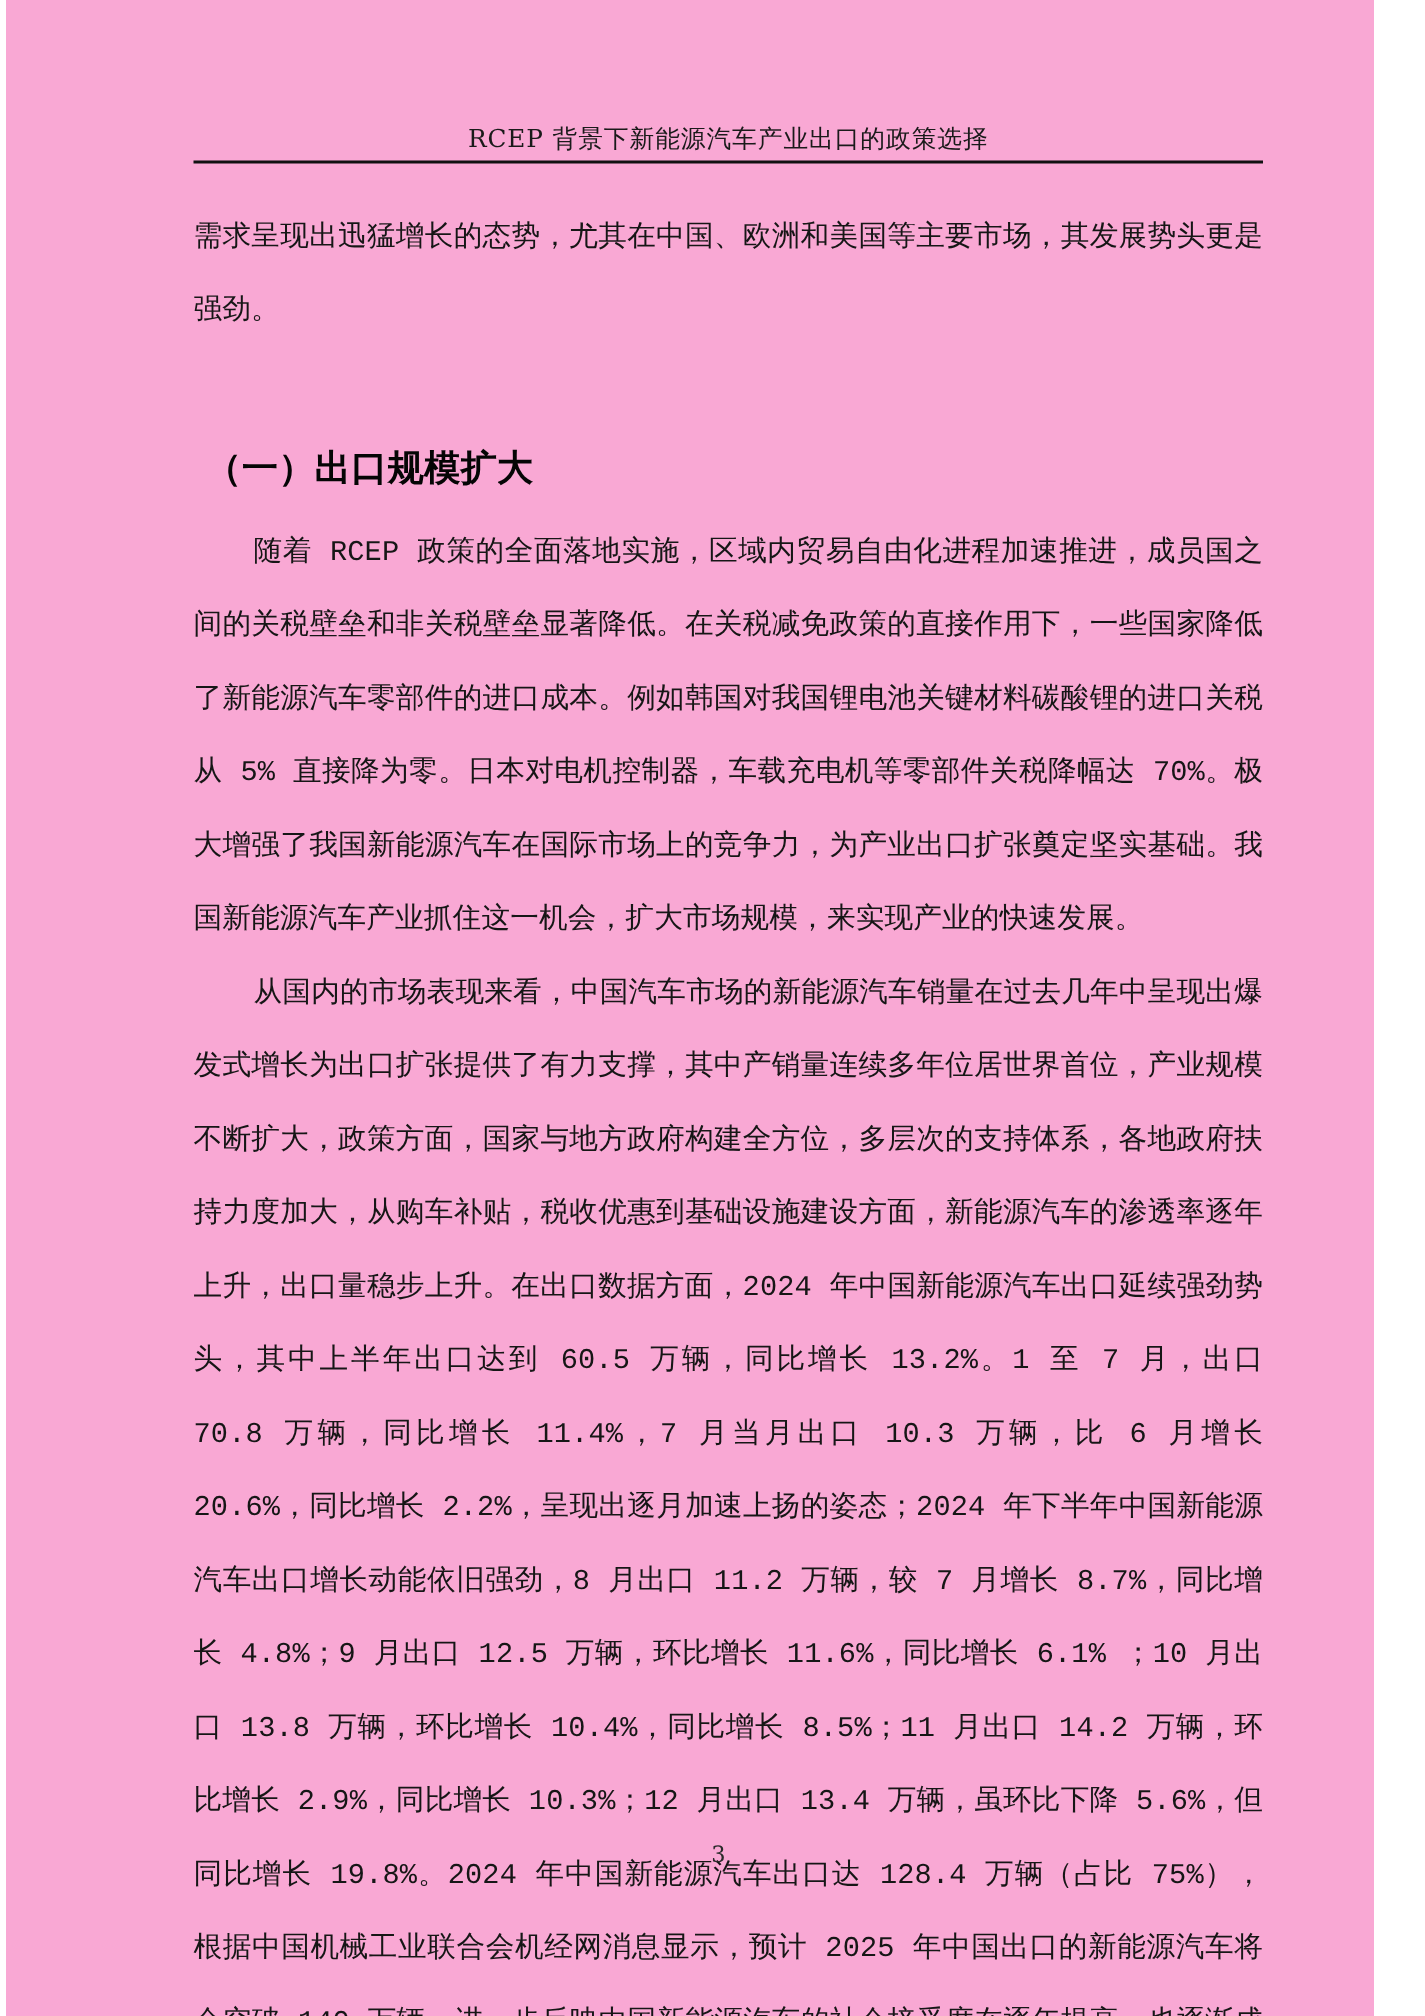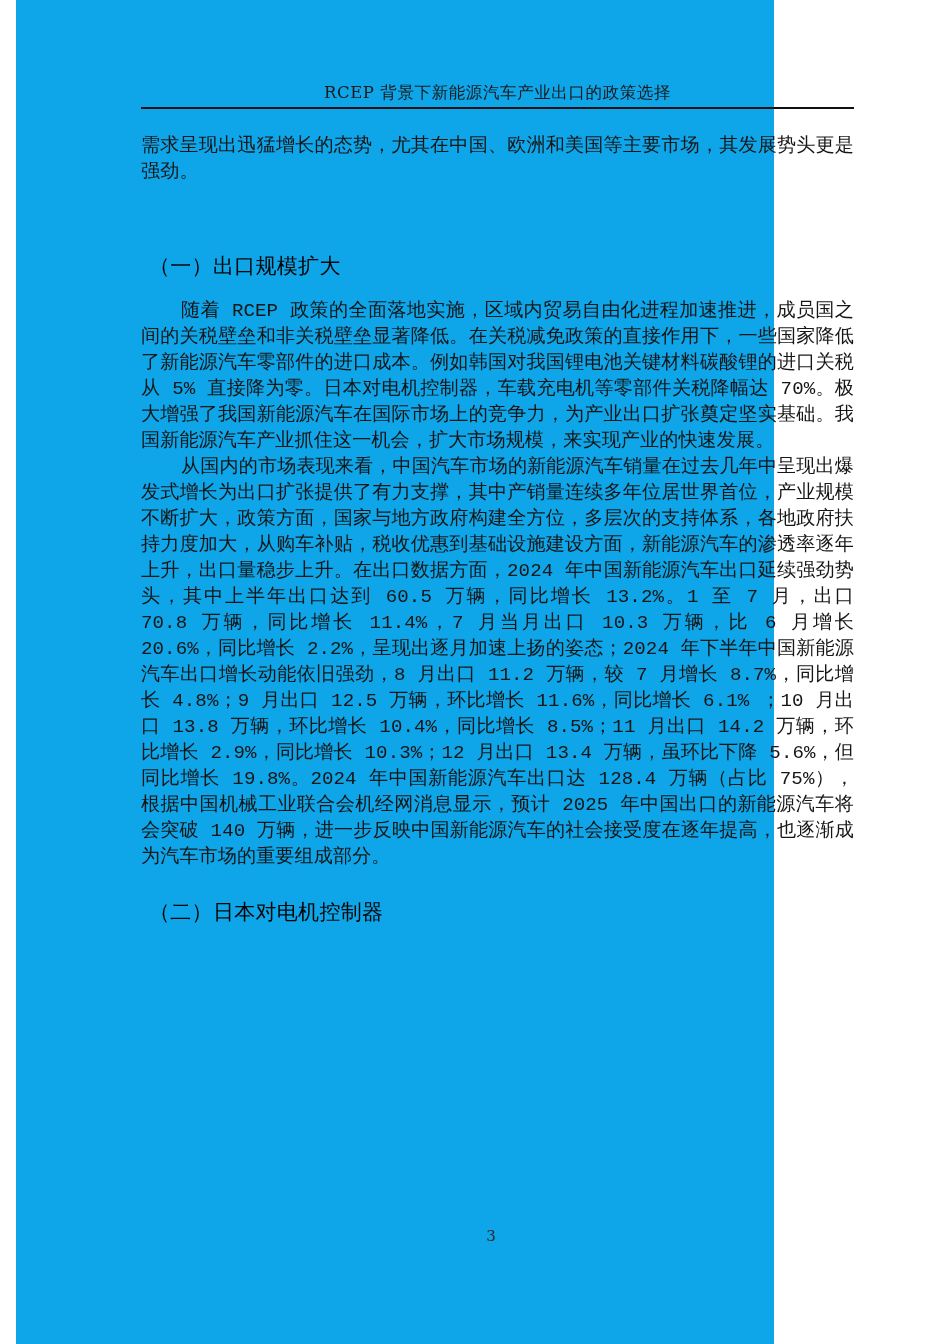--- a/index.html
+++ b/index.html
@@ -11,25 +11,25 @@
     width: 950px;
     height: 1344px;
     position: relative;
     font-family: "DejaVu Serif", "Liberation Serif", serif;
     color: #000000;
     overflow: hidden;
   }
 
   .page {
     position: absolute;
-    left: 16px;
+    left: 4px;
     top: 0;
-    width: 758px;
+    width: 912px;
     height: 1344px;
-    background: #0ea5e9;
+    background: #f9a8d4;
   }
 
   
   .header-block {
     position: absolute;
     left: 125px;
     top: 80px;
     width: 713px;
   }
   .header-title {
@@ -54,39 +54,39 @@
     position: absolute;
     left: 125px;
     top: 132px;
     width: 713px;
   }
 
   p.para {
     margin: 0;
     font-family: "DejaVu Serif", "Liberation Serif", serif;
     font-size: 19.1px;
-    line-height: 26px;
+    line-height: 49px;
     color: #161616;
     text-align: justify;
     text-justify: inter-character;
     text-indent: 0;
     letter-spacing: 0.1px;
     word-spacing: 0.2px;
   }
   p.para.indent {
     text-indent: 40px;
     font-family: Liberation Mono, monospace;
   }
 
   h2.heading {
     margin: 0;
     font-family: "DejaVu Sans", "Liberation Sans", sans-serif;
-    font-size: 21px;
+    font-size: 24px;
     line-height: 40px;
-    font-weight: normal;
+    font-weight: bold;
     color: #050505;
     letter-spacing: 0.3px;
     text-indent: 8px;
     white-space: nowrap;
   }
 
   .gap-after-intro { height: 62px; }
   .gap-after-h1    { height: 12px; }
   .gap-before-h2   { height: 22px; }
 

